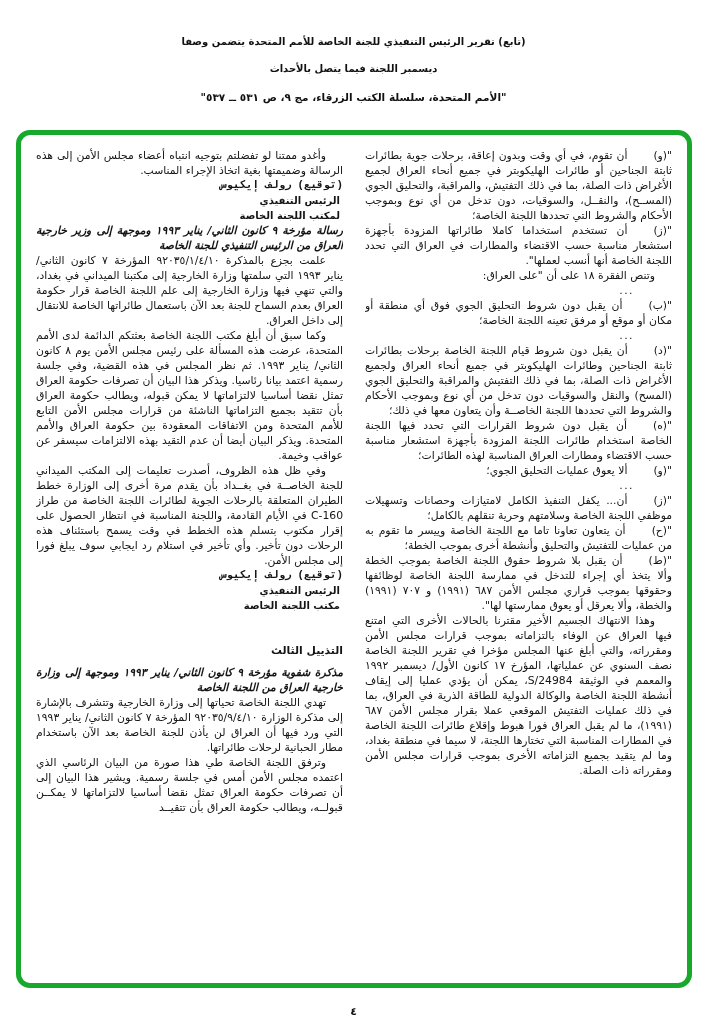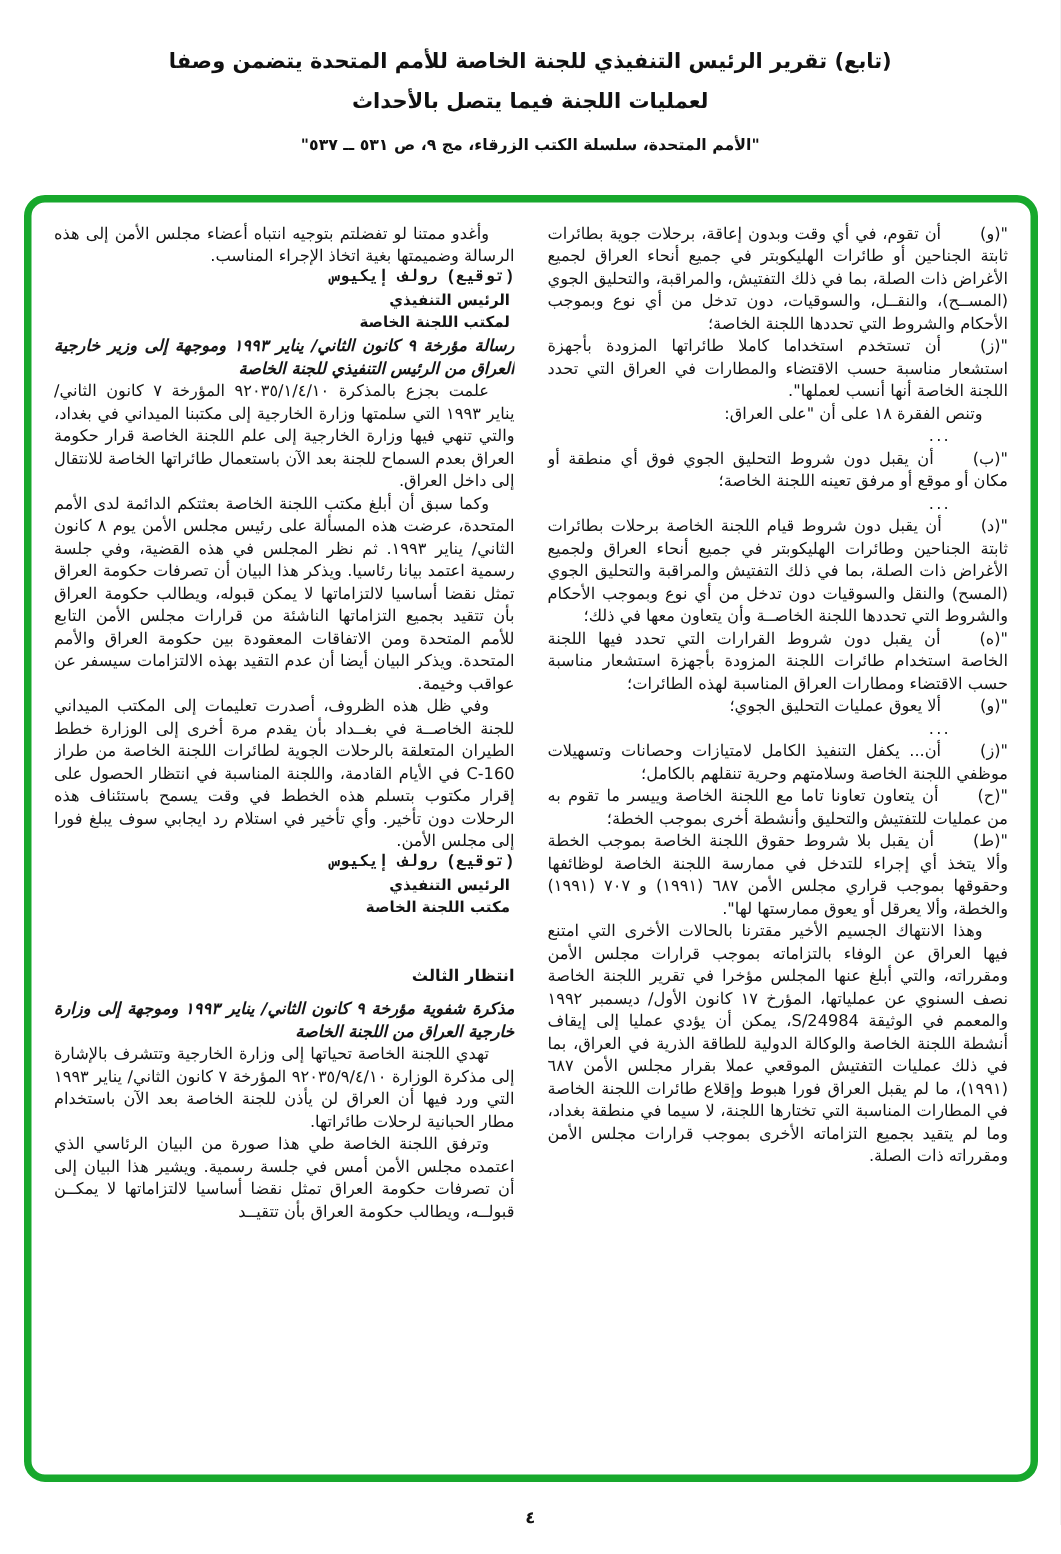--- a/index.html
+++ b/index.html
@@ -2,21 +2,21 @@
 <html lang="ar"><head>
 <meta charset="utf-8">
 <style>
   html,body{margin:0;padding:0;background:#e8e8e8;}
   .page{
     position:relative;width:707px;height:1036px;background:#ffffff;
     font-family:"DejaVu Sans",sans-serif;color:#141414;direction:rtl;
     margin:0 auto;overflow:hidden;
   }
   .doc-header{position:absolute;top:28px;left:0;right:0;text-align:center;}
-  .title-line{font-weight:bold;font-size:14px;line-height:27px;color:#111;}
+  .title-line{font-weight:bold;font-size:10px;line-height:27px;color:#111;}
   .source-line{font-weight:bold;font-size:10.5px;margin-top:9px;color:#111;}
   .frame{
     position:absolute;top:130px;left:16px;width:676px;height:858px;
     border:5px solid #17a82c;border-radius:14px;box-sizing:border-box;
     background:#fff;overflow:hidden;
   }
   .cols{display:flex;gap:22px;padding:13px 15px;height:100%;box-sizing:border-box;}
   .col{flex:1;min-width:0;font-size:10.8px;line-height:15px;text-align:justify;overflow:hidden;}
   .col p{margin:0;}
   .p-body{text-indent:17px;margin:1px 0;}
@@ -33,21 +33,21 @@
     font-size:11px;font-weight:bold;color:#111;
   }
 </style>
 </head>
 <body>
 
 <div class="page">
 
   <header class="doc-header">
     <div class="title-line">(تابع) تقرير الرئيس التنفيذي للجنة الخاصة للأمم المتحدة يتضمن وصفا</div>
-    <div class="title-line">لعمليات اللجنة فيما يتصل بالأحداث</div>
+    <div class="title-line">ديسمبر اللجنة فيما يتصل بالأحداث</div>
     <div class="source-line">"الأمم المتحدة، سلسلة الكتب الزرقاء، مج ٩، ص ٥٣١ ــ ٥٣٧"</div>
   </header>
 
   <div class="frame" style="border-color: rgb(23, 168, 44);">
     <div class="cols">
       <div class="col">
           <p class="p-subitem"><span class="plabel">"(و)</span>أن تقوم، في أي وقت وبدون إعاقة، برحلات جوية بطائرات ثابتة الجناحين أو طائرات الهليكوبتر في جميع أنحاء العراق لجميع الأغراض ذات الصلة، بما في ذلك التفتيش، والمراقبة، والتحليق الجوي (المســح)، والنقــل، والسوقيات، دون تدخل من أي نوع وبموجب الأحكام والشروط التي تحددها اللجنة الخاصة؛</p>
           <p class="p-subitem"><span class="plabel">"(ز)</span>أن تستخدم استخداما كاملا طائراتها المزودة بأجهزة استشعار مناسبة حسب الاقتضاء والمطارات في العراق التي تحدد اللجنة الخاصة أنها أنسب لعملها".</p>
           <p class="p-body">وتنص الفقرة ١٨ على أن "على العراق:</p>
           <p class="p-ellipsis">...</p>
@@ -67,21 +67,21 @@
           <p class="p-sig-name"><span class="plabel">(توقيع)</span>رولف إيكيوس</p>
           <p class="p-sig-role">الرئيس التنفيذي</p>
           <p class="p-sig-role">لمكتب اللجنة الخاصة</p>
           <p class="p-bold-desc">رسالة مؤرخة ٩ كانون الثاني/ يناير ١٩٩٣ وموجهة إلى وزير خارجية العراق من الرئيس التنفيذي للجنة الخاصة</p>
           <p class="p-body">علمت بجزع بالمذكرة ٩٢٠٣٥/١/٤/١٠ المؤرخة ٧ كانون الثاني/ يناير ١٩٩٣ التي سلمتها وزارة الخارجية إلى مكتبنا الميداني في بغداد، والتي تنهي فيها وزارة الخارجية إلى علم اللجنة الخاصة قرار حكومة العراق بعدم السماح للجنة بعد الآن باستعمال طائراتها الخاصة للانتقال إلى داخل العراق.</p>
           <p class="p-body">وكما سبق أن أبلغ مكتب اللجنة الخاصة بعثتكم الدائمة لدى الأمم المتحدة، عرضت هذه المسألة على رئيس مجلس الأمن يوم ٨ كانون الثاني/ يناير ١٩٩٣. ثم نظر المجلس في هذه القضية، وفي جلسة رسمية اعتمد بيانا رئاسيا. ويذكر هذا البيان أن تصرفات حكومة العراق تمثل نقضا أساسيا لالتزاماتها لا يمكن قبوله، ويطالب حكومة العراق بأن تتقيد بجميع التزاماتها الناشئة من قرارات مجلس الأمن التابع للأمم المتحدة ومن الاتفاقات المعقودة بين حكومة العراق والأمم المتحدة. ويذكر البيان أيضا أن عدم التقيد بهذه الالتزامات سيسفر عن عواقب وخيمة.</p>
           <p class="p-body">وفي ظل هذه الظروف، أصدرت تعليمات إلى المكتب الميداني للجنة الخاصــة في بغــداد بأن يقدم مرة أخرى إلى الوزارة خطط الطيران المتعلقة بالرحلات الجوية لطائرات اللجنة الخاصة من طراز C-160 في الأيام القادمة، واللجنة المناسبة في انتظار الحصول على إقرار مكتوب بتسلم هذه الخطط في وقت يسمح باستئناف هذه الرحلات دون تأخير. وأي تأخير في استلام رد ايجابي سوف يبلغ فورا إلى مجلس الأمن.</p>
           <p class="p-sig-name"><span class="plabel">(توقيع)</span>رولف إيكيوس</p>
           <p class="p-sig-role">الرئيس التنفيذي</p>
           <p class="p-sig-role">مكتب اللجنة الخاصة</p>
-          <p class="p-appendix-heading">انتظار الثالث</p>
+          <p class="p-appendix-heading">التذييل الثالث</p>
           <p class="p-bold-desc">مذكرة شفوية مؤرخة ٩ كانون الثاني/ يناير ١٩٩٣ وموجهة إلى وزارة خارجية العراق من اللجنة الخاصة</p>
           <p class="p-body">تهدي اللجنة الخاصة تحياتها إلى وزارة الخارجية وتتشرف بالإشارة إلى مذكرة الوزارة ٩٢٠٣٥/٩/٤/١٠ المؤرخة ٧ كانون الثاني/ يناير ١٩٩٣ التي ورد فيها أن العراق لن يأذن للجنة الخاصة بعد الآن باستخدام مطار الحبانية لرحلات طائراتها.</p>
           <p class="p-body">وترفق اللجنة الخاصة طي هذا صورة من البيان الرئاسي الذي اعتمده مجلس الأمن أمس في جلسة رسمية. ويشير هذا البيان إلى أن تصرفات حكومة العراق تمثل نقضا أساسيا لالتزاماتها لا يمكــن قبولــه، ويطالب حكومة العراق بأن تتقيــد</p>
         </div>
     </div>
   </div>
 
   <div class="page-number">٤</div>
 
 </div>

